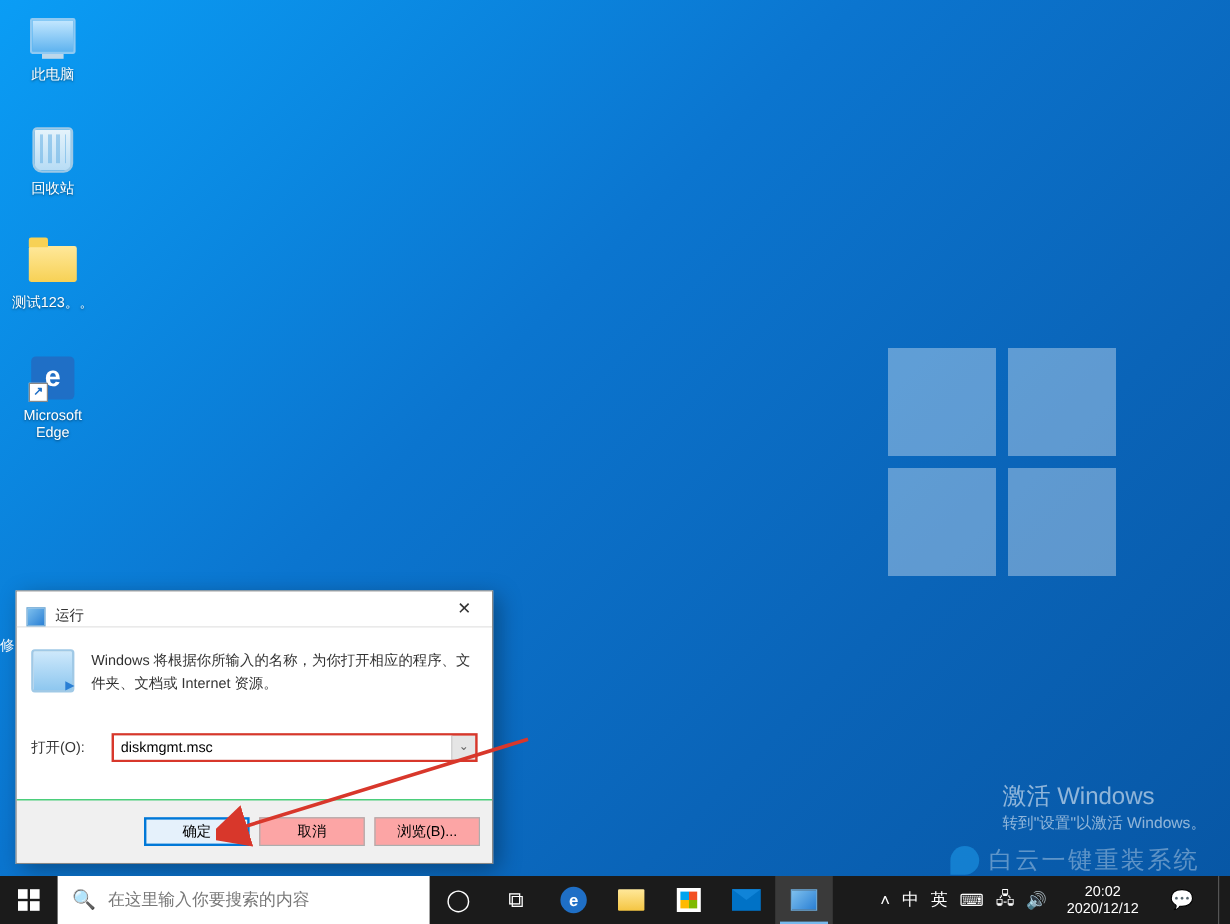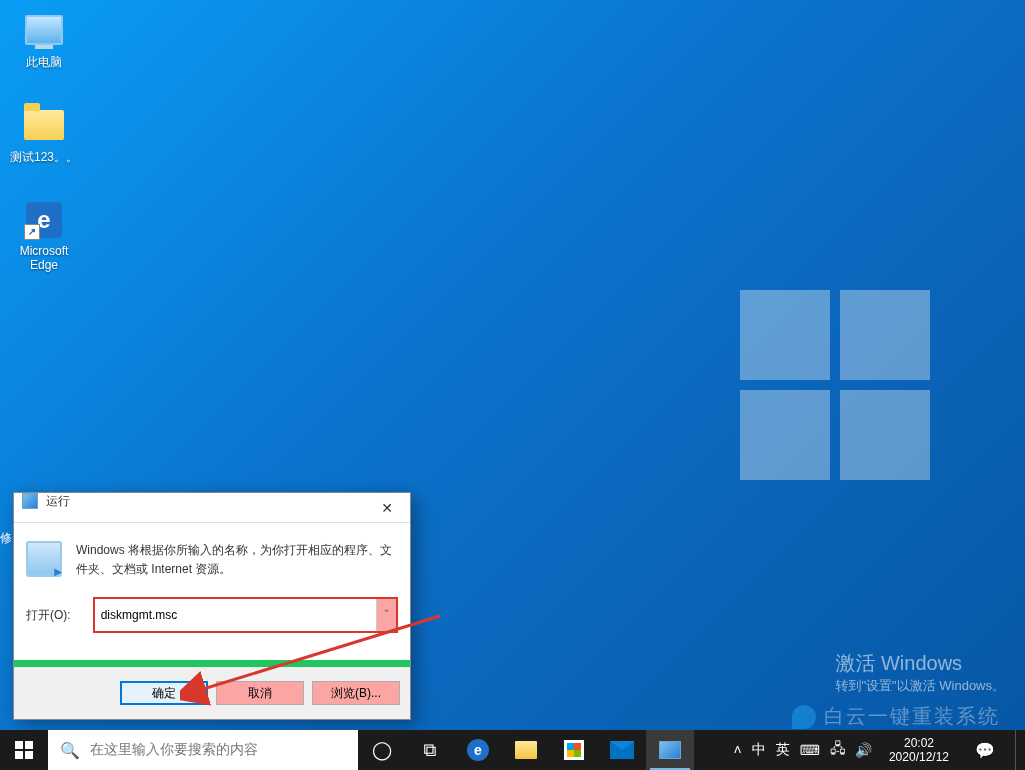--- a/index.html
+++ b/index.html
@@ -179,21 +179,21 @@
   background: #f0f0f0;
   border: 1px solid #888;
   box-shadow: 5px 5px 18px rgba(0,0,0,0.35);
   display: flex;
   flex-direction: column;
 }
 .titlebar {
   height: 30px;
   background: #fff;
   display: flex;
-  align-items: flex-start;
+  align-items: flex-end;
   padding-left: 8px;
   font-size: 12px;
   color: #333;
   border-bottom: 1px solid #ddd;
 }
 .titlebar .ticon {
   width: 16px; height: 16px;
   background: linear-gradient(135deg, #7ec0ee, #2a7fd4);
   border: 1px solid #6aa6d4;
   margin-right: 8px;
@@ -209,21 +209,21 @@
 .run-body {
   flex: 1;
   background: #fff;
   padding: 18px 12px 10px 12px;
   display: flex;
   flex-direction: column;
 }
 .run-desc {
   display: flex;
   gap: 14px;
-  margin-bottom: 18px;
+  margin-bottom: 32px;
 }
 .run-desc .bigicon {
   width: 36px; height: 36px;
   background: linear-gradient(180deg, #cde8fb, #8ec7ef);
   border: 2px solid #a0c9e6;
   border-radius: 3px;
   flex-shrink: 0;
   position: relative;
 }
 .run-desc .bigicon::after {
@@ -245,22 +245,22 @@
 }
 .run-input-row label {
   font-size: 12px;
   color: #333;
   white-space: nowrap;
 }
 .combobox {
   flex: 1;
   position: relative;
   border: 2px solid #d8372b;
-  background: #fca5a5;
-  height: 36px;
+  background: #e5e5e5;
+  height: 24px;
   display: flex;
   align-items: center;
 }
 .combobox input {
   flex: 1;
   border: none;
   outline: none;
   padding: 0 6px;
   font-size: 12px;
   height: 100%;
@@ -275,21 +275,21 @@
   line-height: 20px;
   cursor: pointer;
 }
 
 .run-buttons {
   background: #f0f0f0;
   padding: 14px 10px;
   display: flex;
   justify-content: flex-end;
   gap: 8px;
-  border-top: 7px solid #22c55e;
+  border-top: 1px solid #22c55e;
 }
 .run-buttons button {
   width: 88px;
   height: 24px;
   font-size: 12px;
   background: #fca5a5;
   border: 1px solid #adadad;
   cursor: pointer;
 }
 .run-buttons button.primary {
@@ -460,20 +460,26 @@
       <div></div>
       <div></div>
   </div>
 
   <div class="desktop-icons">
     <div class="dicon">
       <div class="gl">
           <div class="pc-icon"></div>
         </div>
       <span class="label">此电脑</span>
+    </div>
+    <div class="dicon">
+      <div class="gl">
+          <div class="bin-icon"></div>
+        </div>
+      <span class="label">回收站</span>
     </div>
     <div class="dicon">
       <div class="gl">
           <div class="folder-icon"></div>
         </div>
       <span class="label">测试123。。</span>
     </div>
     <div class="dicon">
       <div class="gl">
           <div class="edge-icon edge-shortcut">e</div>

